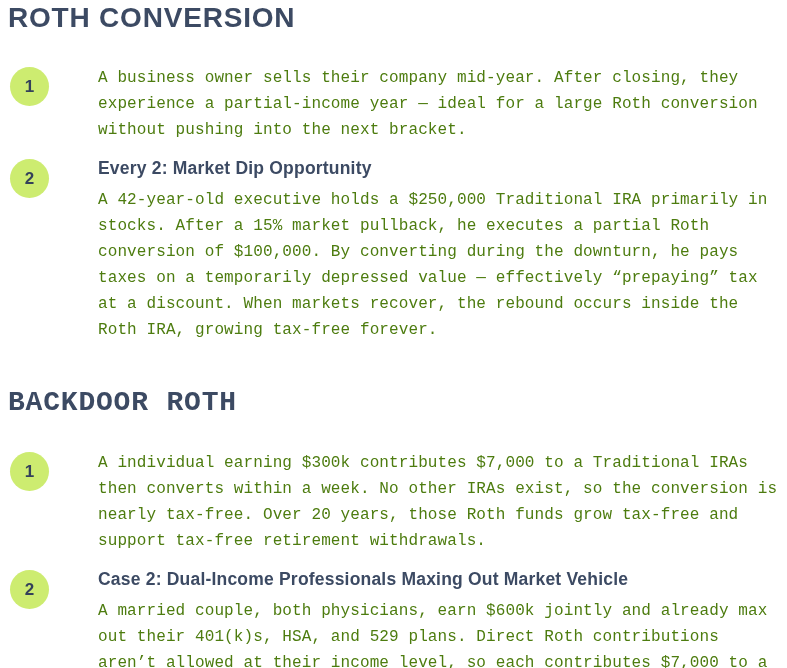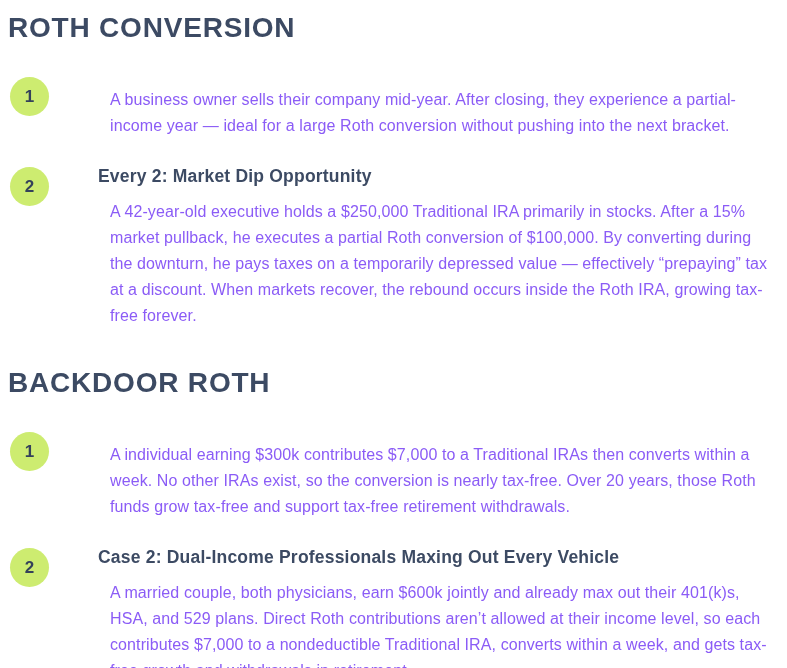--- a/index.html
+++ b/index.html
@@ -11,33 +11,34 @@
     width: 787px;
     height: 668px;
     overflow: hidden;
     font-family: "Liberation Sans", "DejaVu Sans", sans-serif;
     -webkit-font-smoothing: antialiased;
   }
   .page {
     box-sizing: border-box;
     width: 787px;
     height: 593px;
-    padding-top: 12px;
+    padding-top: 2px;
     background: #ffffff;
   }
   .section-title {
     margin: 0 0 0 8px;
     font-size: 28px;
     line-height: 32px;
     font-weight: 800;
     letter-spacing: 0.8px;
     color: #3c4a63;
   }
   .section--second .section-title {
-    margin-top: 26px;
+    margin-top: 44px;
+    font-family: Liberation Mono, monospace;
   }
   .case {
     display: flex;
     align-items: flex-start;
     margin: 31px 6px 0 10px;
   }
   .case--tight {
     margin-top: 14px;
   }
   .case-badge {
@@ -62,25 +63,26 @@
   }
   .case-heading {
     margin: 0 0 8px 0;
     font-size: 17.5px;
     line-height: 22px;
     font-weight: 700;
     letter-spacing: 0.2px;
     color: #3c4a63;
   }
   .case-body {
-    margin: 12px;
+    margin: 0;
     font-size: 16px;
     line-height: 26px;
     letter-spacing: 0.1px;
-    color: #8b5cf6;
+    color: #4d7c0f;
+    font-family: Liberation Mono, monospace;
   }
 </style>
 </head>
 <body>
 
 <main class="page">
 
   <section class="section section--first">
     <h1 class="section-title">ROTH CONVERSION</h1>
 
@@ -114,19 +116,19 @@
       <div class="case-content">
         <p class="case-body">A individual earning $300k contributes $7,000 to a Traditional IRAs then converts within a week. No other IRAs exist, so the conversion is nearly tax-free. Over 20 years, those Roth funds grow tax-free and support tax-free retirement withdrawals.</p>
       </div>
     </div>
 
     <div class="case case--tight">
       <div class="case-badge">
         <span>2</span>
       </div>
       <div class="case-content">
-        <h3 class="case-heading">Case 2: Dual-Income Professionals Maxing Out Every Vehicle</h3>
+        <h3 class="case-heading">Case 2: Dual-Income Professionals Maxing Out Market Vehicle</h3>
         <p class="case-body">A married couple, both physicians, earn $600k jointly and already max out their 401(k)s, HSA, and 529 plans. Direct Roth contributions aren’t allowed at their income level, so each contributes $7,000 to a nondeductible Traditional IRA, converts within a week, and gets tax-free growth and withdrawals in retirement.</p>
       </div>
     </div>
   </section>
 
 </main>
 
 </body></html>

